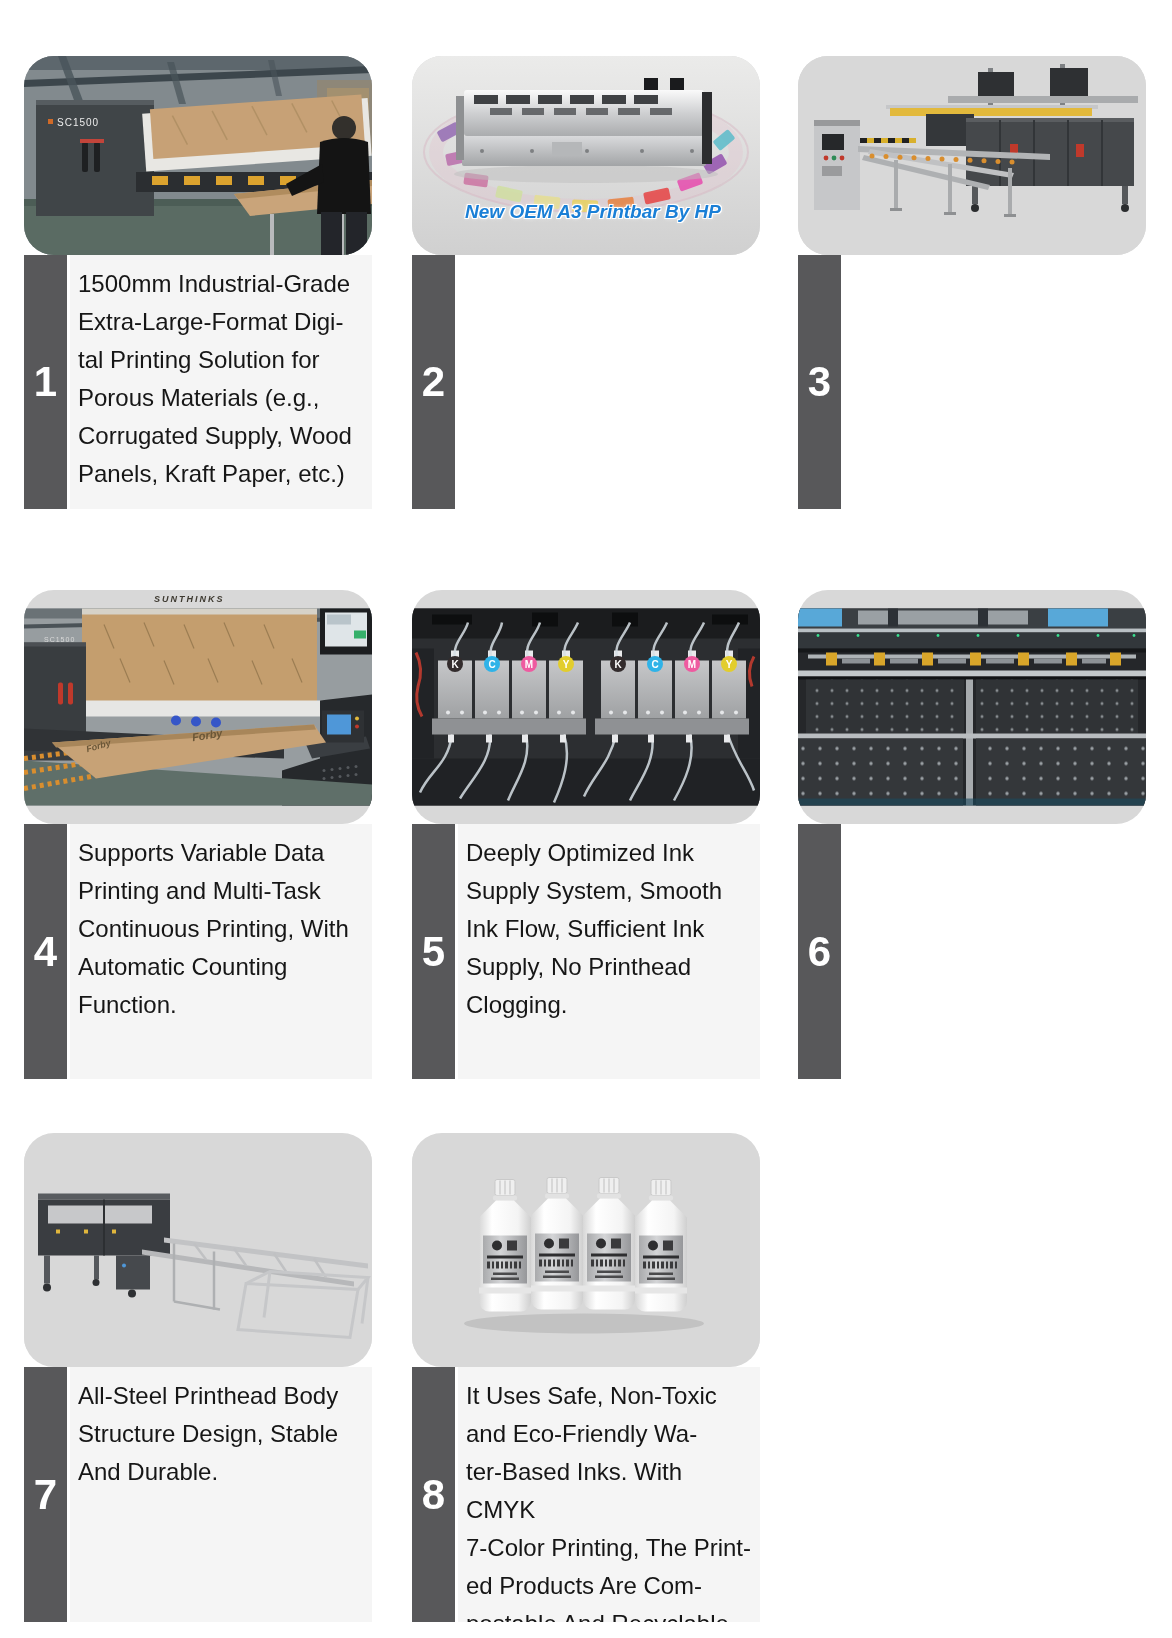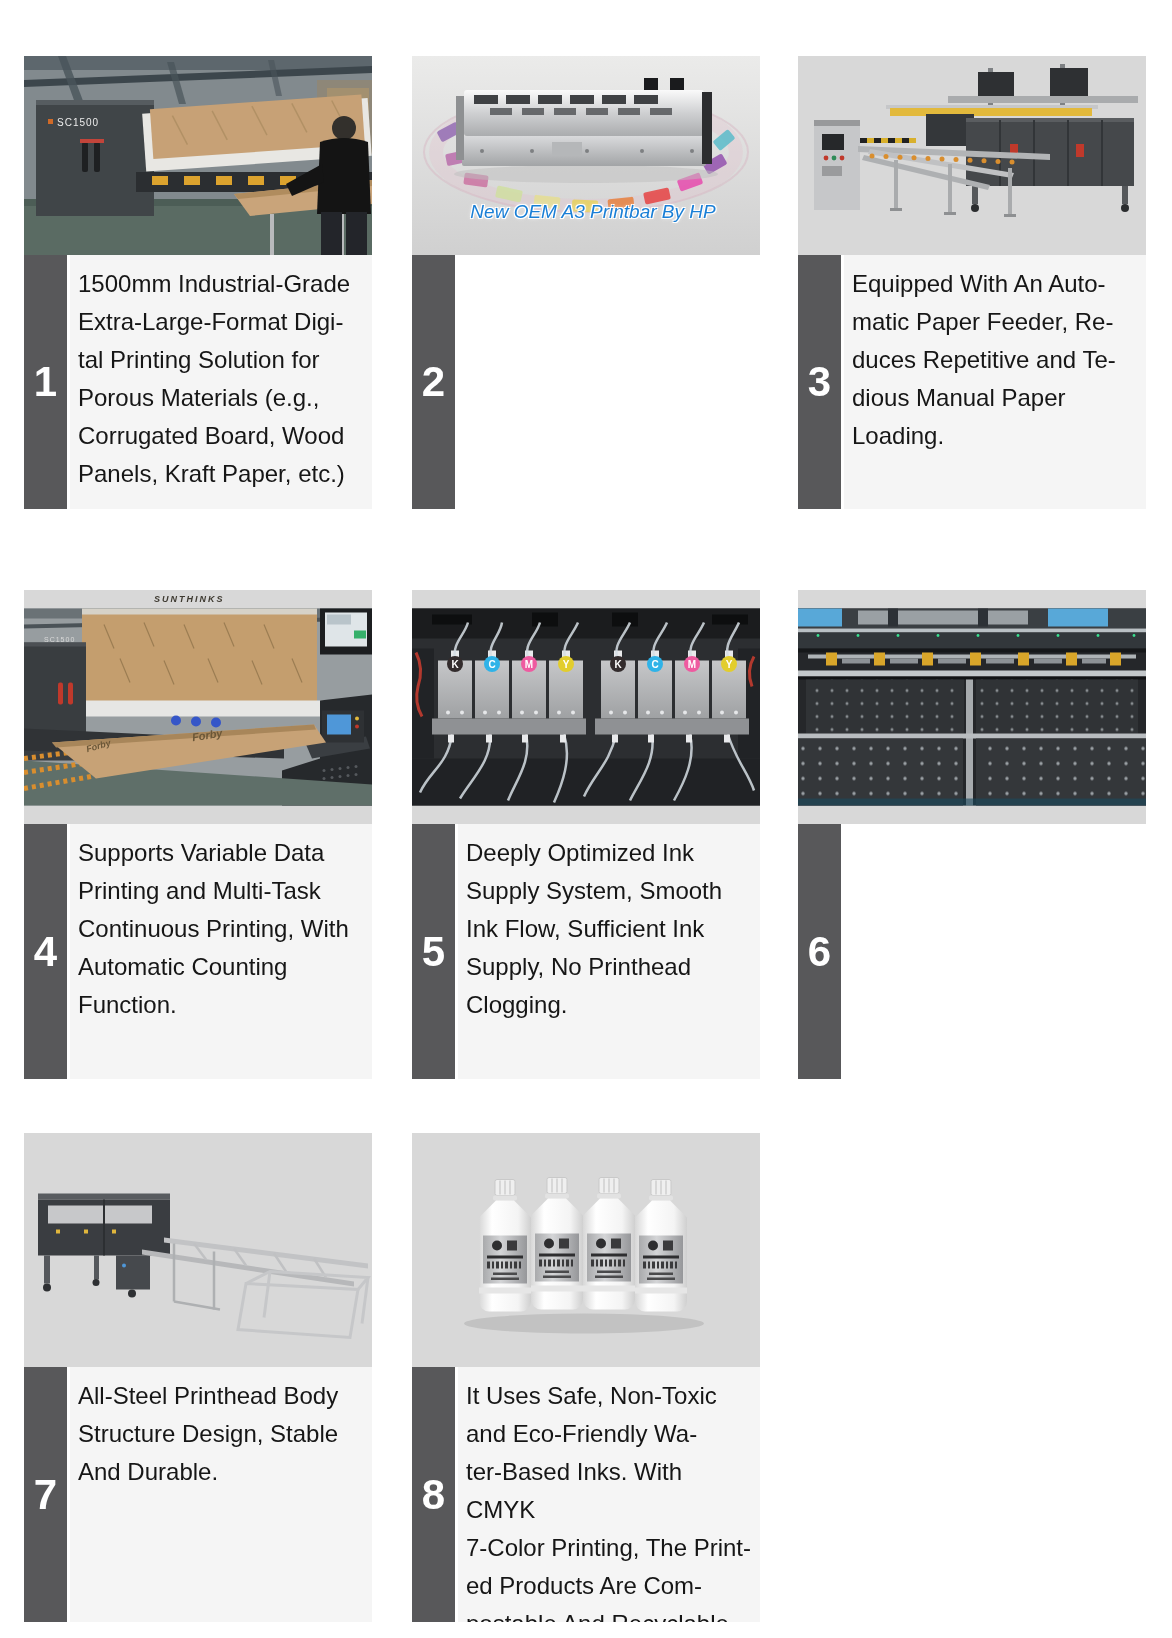--- a/index.html
+++ b/index.html
@@ -9,21 +9,21 @@
     --text:#161616;
     --caption-blue:#1a7fd6;
   }
   html,body{margin:0;padding:0;}
   body{
     width:1172px;height:1638px;position:relative;background:#ffffff;
     font-family:"Liberation Sans","DejaVu Sans",sans-serif;
     -webkit-font-smoothing:antialiased;
   }
   .card{position:absolute;width:348px;}
-  .photo{position:relative;width:348px;background:var(--photo-bg);overflow:hidden;}
+  .photo{position:relative;width:348px;background:var(--photo-bg);overflow:hidden;border-radius:30px;}
   .photo svg{display:block;width:100%;height:100%;}
   .h199{height:199px;}
   .h197{height:234px;}
   .panel{display:flex;align-items:stretch;}
   .p254{height:254px;}
   .p255{height:255px;}
   .numstrip{
     width:43px;margin-right:3px;background:var(--number-block);
     color:#ffffff;font-size:42px;font-weight:bold;
     display:flex;align-items:center;justify-content:center;flex:0 0 43px;
@@ -32,21 +32,21 @@
     flex:1;background:var(--text-panel);color:var(--text);
     font-size:24px;line-height:38px;
     padding:10px 4px 0 8px;
     white-space:pre-line;
     overflow:hidden;
   }
   .lbl{position:absolute;line-height:1;white-space:nowrap;}
   .lbl-sc1{left:33px;top:62px;font-size:10px;color:#ececec;letter-spacing:1px;}
   .caption2{
     position:absolute;left:14px;right:0;top:146px;text-align:center;
-    font-size:19px;font-weight:normal;font-style:italic;color:var(--caption-blue);
+    font-size:19px;font-weight:bold;font-style:italic;color:var(--caption-blue);
     text-shadow:-1px -1px 0 #fff,1px -1px 0 #fff,-1px 1px 0 #fff,1px 1px 0 #fff,0 0 4px #fff;
   }
   .lbl-sun{left:130px;top:5px;font-size:9px;font-weight:bold;font-style:italic;color:#3e3a31;letter-spacing:2px;}
   .lbl-sc4{left:20px;top:46px;font-size:7px;color:#d8d8d8;letter-spacing:1px;}
   .lbl-forby1{left:168px;top:140px;font-size:11px;font-weight:bold;font-style:italic;color:#6b5738;transform:rotate(-9deg);}
   .lbl-forby2{left:62px;top:152px;font-size:9px;font-weight:bold;font-style:italic;color:#6b5738;transform:rotate(-16deg);}
   .tk{
     position:absolute;top:66px;width:16px;height:16px;border-radius:50%;
     display:flex;align-items:center;justify-content:center;
     font-size:10px;font-weight:bold;color:#ffffff;
@@ -110,21 +110,21 @@
       <rect x="322" y="156" width="21" height="43" fill="#23252a"></rect>
     </svg>
     <span class="lbl lbl-sc1">SC1500</span>
   </div>
   <div class="panel p254">
     <div class="numstrip">1</div>
     <div class="textarea">1500mm Industrial-Grade
 Extra-Large-Format Digi-
 tal Printing Solution for
 Porous Materials (e.g.,
-Corrugated Board, Wood
+Corrugated Supply, Wood
 Panels, Kraft Paper, etc.)</div>
   </div>
 </div>
 
 <div class="card" style="left:412px;top:56px">
   <div class="photo h199">
     <svg viewBox="0 0 348 199">
       <defs>
         <linearGradient id="c2bg" x1="0" y1="0" x2="0" y2="1">
           <stop offset="0" stop-color="#ebebea"></stop>
@@ -256,25 +256,20 @@
       <rect x="96" y="104" width="4" height="48" fill="#a9abad"></rect>
       <rect x="150" y="108" width="4" height="48" fill="#a9abad"></rect>
       <rect x="210" y="112" width="4" height="46" fill="#a9abad"></rect>
       <rect x="92" y="152" width="12" height="3" fill="#8e9092"></rect>
       <rect x="146" y="156" width="12" height="3" fill="#8e9092"></rect>
       <rect x="206" y="158" width="12" height="3" fill="#8e9092"></rect>
     </svg>
   </div>
   <div class="panel p254">
     <div class="numstrip">3</div>
-    <div class="textarea">Equipped With An Auto-
-matic Paper Feeder, Re-
-duces Repetitive and Te-
-dious Manual Paper
-Loading.</div>
   </div>
 </div>
 
 <div class="card" style="left:24px;top:590px">
   <div class="photo h197">
     <svg viewBox="0 0 348 197">
       <rect width="348" height="197" fill="#979da0"></rect>
       <rect width="348" height="10" fill="#6a7276"></rect>
       <path d="M0 16 L348 8 L348 12 L0 20 Z" fill="#4a5257"></path>
       <rect x="58" y="2" width="235" height="92" fill="#c49e6e"></rect>

